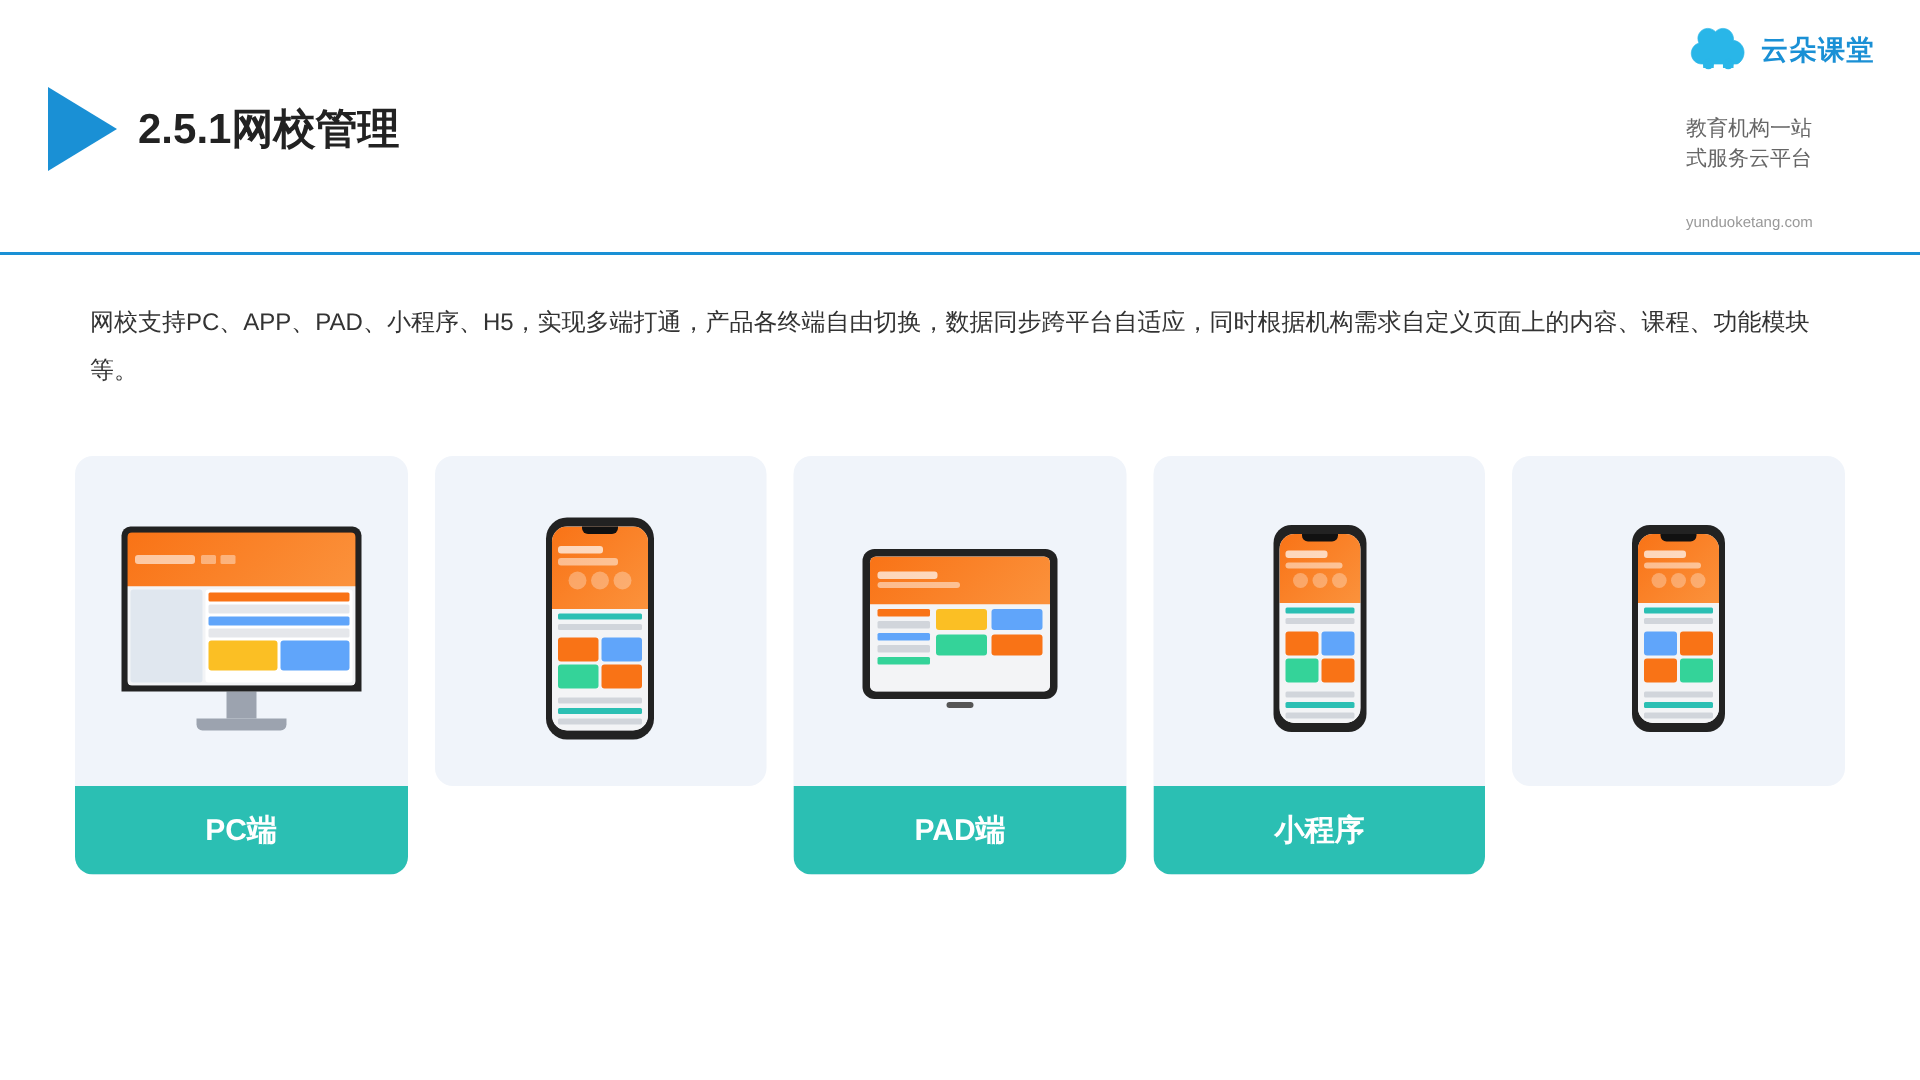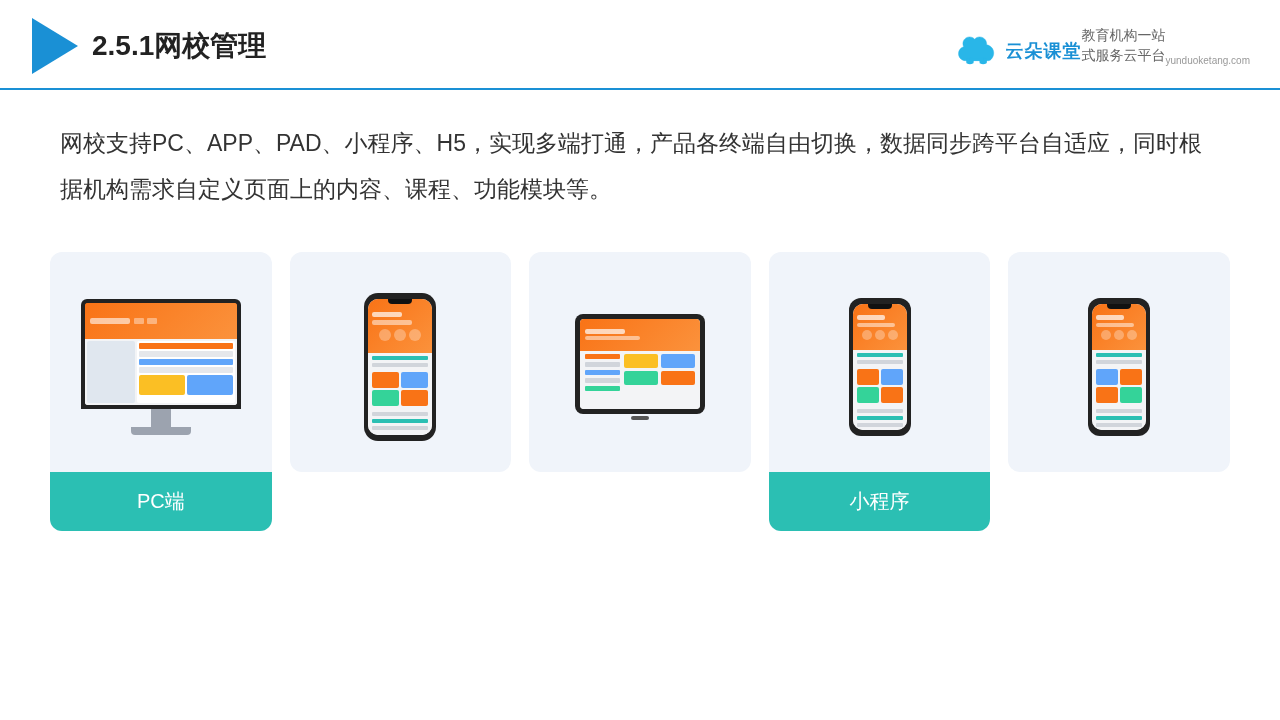--- a/index.html
+++ b/index.html
@@ -32,21 +32,23 @@
       border-bottom: 28px solid transparent;
       border-left: 46px solid #1a90d5;
     }
     .page-title {
       font-size: 28px;
       font-weight: bold;
       color: #222;
     }
     .header-right {
       display: flex;
-      align-items: flex-end;
+      flex-direction: column;
+      align-items: flex-start;
+      gap: 28px;
     }
     .brand-logo {
       display: flex;
       align-items: center;
       gap: 6px;
     }
     .cloud-icon {
       width: 44px;
       height: 30px;
     }
@@ -57,21 +59,21 @@
       letter-spacing: 1px;
     }
     .brand-url {
       font-size: 10px;
       color: #999;
     }
 
     
     .description {
       padding: 30px 60px 10px 60px;
-      font-size: 23px;
+      font-size: 16px;
       color: #333;
       line-height: 2;
     }
 
     
     .cards-container {
       display: flex;
       justify-content: center;
       align-items: flex-start;
       gap: 18px;
@@ -99,21 +101,21 @@
       padding: 20px 10px 10px 10px;
     }
 
     .card-label {
       width: 100%;
       background: #2bbfb3;
       color: white;
       text-align: center;
       font-size: 20px;
       padding: 16px 14px;
-      font-weight: 400;
+      font-weight: 700;
     }
 
     
     .monitor {
       display: flex;
       flex-direction: column;
       align-items: center;
     }
     .monitor-screen-outer {
       width: 160px;
@@ -458,20 +460,21 @@
                   <div style="height:14px;background:#34d399;border-radius:2px"></div>
                   <div style="height:14px;background:#f97316;border-radius:2px"></div>
                 </div>
               </div>
             </div>
           </div>
         </div>
         <div class="tablet-button"></div>
       </div>
     </div>
+    <div class="card-label">PAD端</div>
   </div>
 
   <div class="device-card">
     <div class="device-image-area">
       <div class="phone phone-small">
         <div class="phone-outer">
           <div class="phone-notch"></div>
           <div class="phone-screen">
             <div class="phone-screen-top">
               <div style="width:28px;height:5px;background:rgba(255,255,255,0.7);border-radius:2px;margin-bottom:3px"></div>

